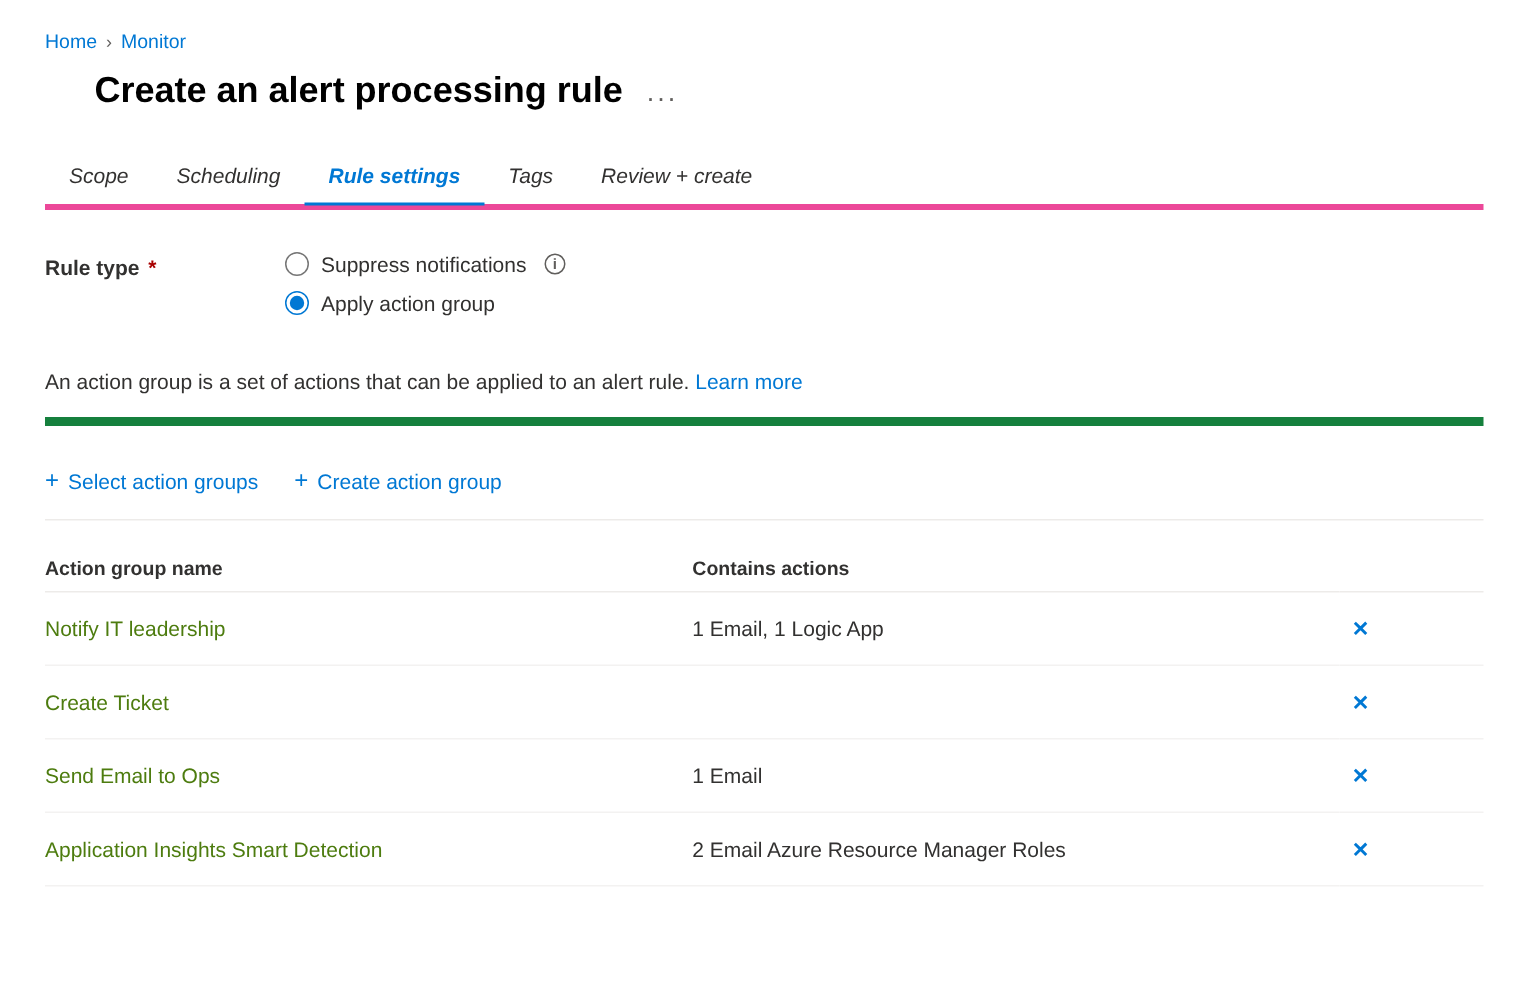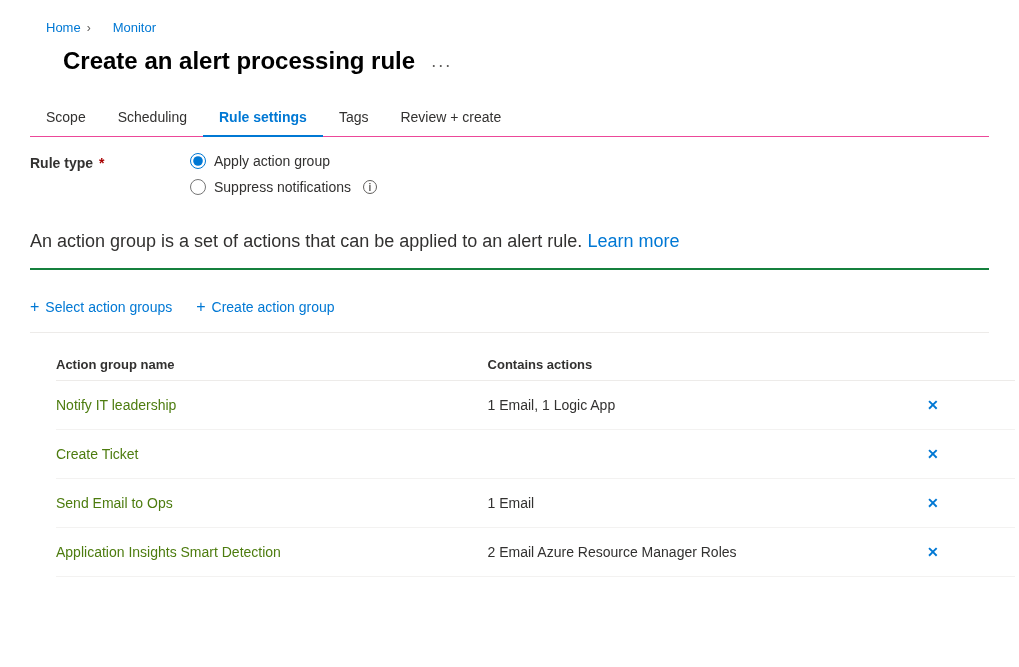--- a/index.html
+++ b/index.html
@@ -14,21 +14,20 @@
       display: flex;
       align-items: center;
       gap: 6px;
       font-size: 13px;
       color: #0078d4;
       margin-bottom: 12px;
     }
     .breadcrumb a {
       color: #0078d4;
       text-decoration: none;
-      margin-left: 16px;
     }
     .breadcrumb-separator {
       color: #605e5c;
       font-size: 12px;
     }
     .page-title-row {
       display: flex;
       align-items: center;
       gap: 10px;
       margin-bottom: 24px;
@@ -44,22 +43,23 @@
       border: none;
       cursor: pointer;
       font-size: 18px;
       color: #605e5c;
       letter-spacing: 2px;
       padding: 2px 6px;
     }
     .tabs {
       display: flex;
       gap: 0;
-      border-bottom: 1px solid #ec4899;
-      margin-bottom: 16px;
+      border-bottom: 4px solid #ec4899;
+      margin-bottom: 28px;
+      font-style: italic;
     }
     .tab {
       padding: 10px 16px;
       font-size: 14px;
       color: #323130;
       cursor: pointer;
       border-bottom: 2px solid transparent;
       margin-bottom: -1px;
       text-decoration: none;
     }
@@ -115,25 +115,25 @@
       height: 14px;
       border-radius: 50%;
       border: 1px solid #605e5c;
       color: #605e5c;
       font-size: 10px;
       font-weight: bold;
       cursor: help;
       margin-left: 4px;
     }
     .description-text {
-      font-size: 18px;
+      font-size: 14px;
       color: #323130;
       margin-bottom: 24px;
       padding: 12px 0 16px 0;
-      border-bottom: 2px solid #15803d;
+      border-bottom: 6px solid #15803d;
     }
     .description-text a {
       color: #0078d4;
       text-decoration: none;
     }
     .action-bar {
       display: flex;
       align-items: center;
       gap: 24px;
       margin-bottom: 16px;
@@ -152,21 +152,20 @@
       padding: 4px 0;
     }
     .plus-icon {
       font-size: 16px;
       font-weight: 300;
       color: #0078d4;
     }
     .table {
       width: 100%;
       border-collapse: collapse;
-      margin-left: 26px;
     }
     .table thead tr {
       border-bottom: 1px solid #edebe9;
     }
     .table th {
       text-align: left;
       font-size: 13px;
       font-weight: 600;
       color: #323130;
       padding: 8px 12px 8px 0;
@@ -231,27 +230,27 @@
   <a class="tab" href="#">Review + create</a>
 </nav>
 
 <div class="form-section">
   <div class="field-row">
     <div class="field-label">
       <span>Rule type</span><span class="required-star"> *</span>
     </div>
     <div class="radio-group">
       <label class="radio-option">
-        <input type="radio" name="rule_type" checked="" style="">
-        <span class="radio-label">Apply action group</span>
-      </label>
-      <label class="radio-option">
         <input type="radio" name="rule_type" style="">
         <span class="radio-label">Suppress notifications</span>
         <span class="info-icon" title="Info">i</span>
+      </label>
+      <label class="radio-option">
+        <input type="radio" name="rule_type" checked="" style="">
+        <span class="radio-label">Apply action group</span>
       </label>
     </div>
   </div>
 </div>
 
 <div class="description-text">
   <span>An action group is a set of actions that can be applied to an alert rule.</span>
   <a href="#">Learn more</a>
 </div>
 

